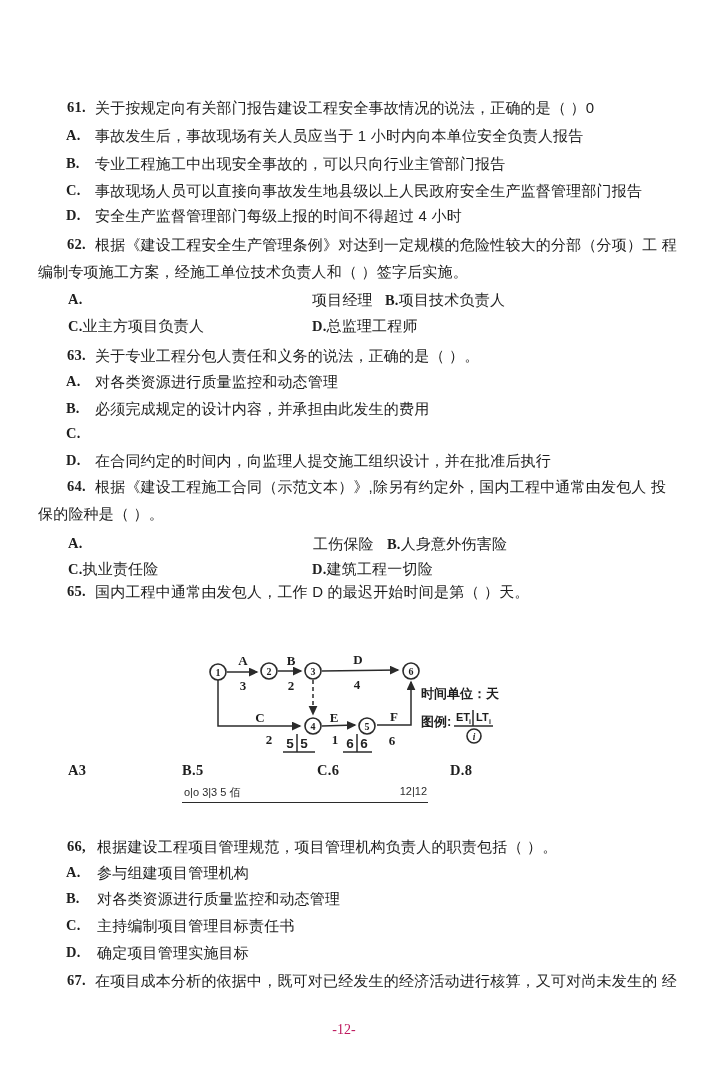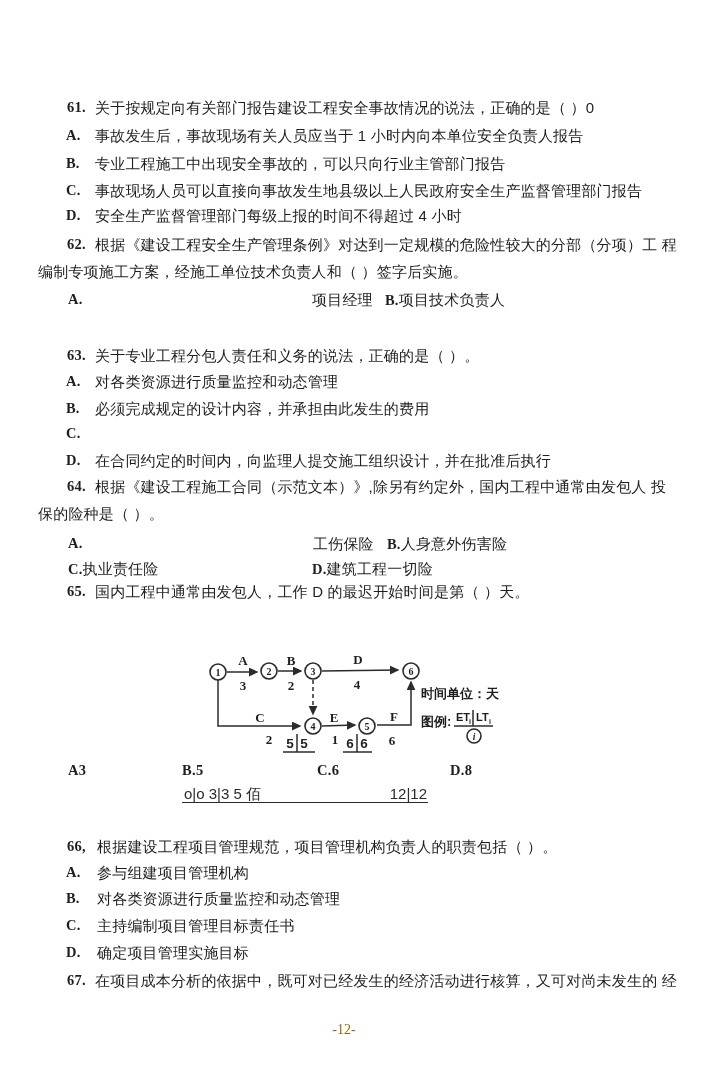--- a/index.html
+++ b/index.html
@@ -11,25 +11,25 @@
   .line{position:absolute;left:0;width:642px;height:22px;font-size:15px;
         white-space:nowrap;letter-spacing:.2px;}
   .lbl{position:absolute;font-family:"Liberation Serif",serif;font-weight:bold;
        font-size:14.5px;}
   .txt{position:absolute;}
   .pair{position:absolute;white-space:nowrap;}
   .plbl{font-family:"Liberation Serif",serif;font-weight:bold;font-size:14.5px;}
   .optb{position:absolute;font-family:"Liberation Serif",serif;font-weight:bold;
         font-size:14.5px;letter-spacing:.3px;}
   .hw{position:absolute;height:17px;border-bottom:1.8px solid #2b2b2b;
-      font-size:15px;white-space:nowrap;color:#2b2b2b;}
+      font-size:11px;white-space:nowrap;color:#2b2b2b;}
   .hw-l{position:absolute;left:2px;top:0;}
   .hw-r{position:absolute;right:1px;top:0;}
   .pagenum{position:absolute;left:0;width:688px;text-align:center;
-           font-family:"Liberation Serif",serif;font-size:14px;color:#a16207;}
+           font-family:"Liberation Serif",serif;font-size:14px;color:#be185d;}
   .diag{position:absolute;left:190px;top:638px;width:320px;height:130px;}
   .diag line,.diag path.edge{stroke:#2b2b2b;stroke-width:1.5;fill:none;}
   .diag circle{fill:#ffffff;stroke:#2b2b2b;stroke-width:1.6;}
   .nodeTxt{font-family:"Liberation Serif",serif;font-weight:bold;font-size:10px;
            fill:#1e1e1e;text-anchor:middle;}
   .act{font-family:"Liberation Serif",serif;font-weight:bold;font-size:13px;
        fill:#1e1e1e;text-anchor:middle;}
   .hwt{font-family:"Liberation Sans",sans-serif;font-weight:bold;font-size:13.5px;
        fill:#222;text-anchor:middle;}
   .lg{font-family:"Liberation Sans",sans-serif;font-weight:bold;font-size:13px;
@@ -72,20 +72,24 @@
     <span class="txt" style="left:95px">根据《建设工程安全生产管理条例》对达到一定规模的危险性较大的分部（分项）工 程</span>
   </div>
   <div class="line" style="top:263px">
     <span class="txt" style="left:38px">编制专项施工方案，经施工单位技术负责人和（ ）签字后实施。</span>
   </div>
   <div class="line" style="top:291px">
     <span class="lbl" style="left:68px">A.</span>
     <span class="txt" style="left:312px">项目经理</span>
     <span class="pair" style="left:385px"><span class="plbl">B.</span><span>项目技术负责人</span></span>
   </div>
+  <div class="line" style="top:317px">
+    <span class="pair" style="left:68px"><span class="plbl">C.</span><span>业主方项目负责人</span></span>
+    <span class="pair" style="left:312px"><span class="plbl">D.</span><span>总监理工程师</span></span>
+  </div>
 
   <div class="line" style="top:347px">
     <span class="lbl" style="left:67px">63.</span>
     <span class="txt" style="left:95px">关于专业工程分包人责任和义务的说法，正确的是（ ）。</span>
   </div>
   <div class="line" style="top:373px">
     <span class="lbl" style="left:66px">A.</span>
     <span class="txt" style="left:95px">对各类资源进行质量监控和动态管理</span>
   </div>
   <div class="line" style="top:400px">

